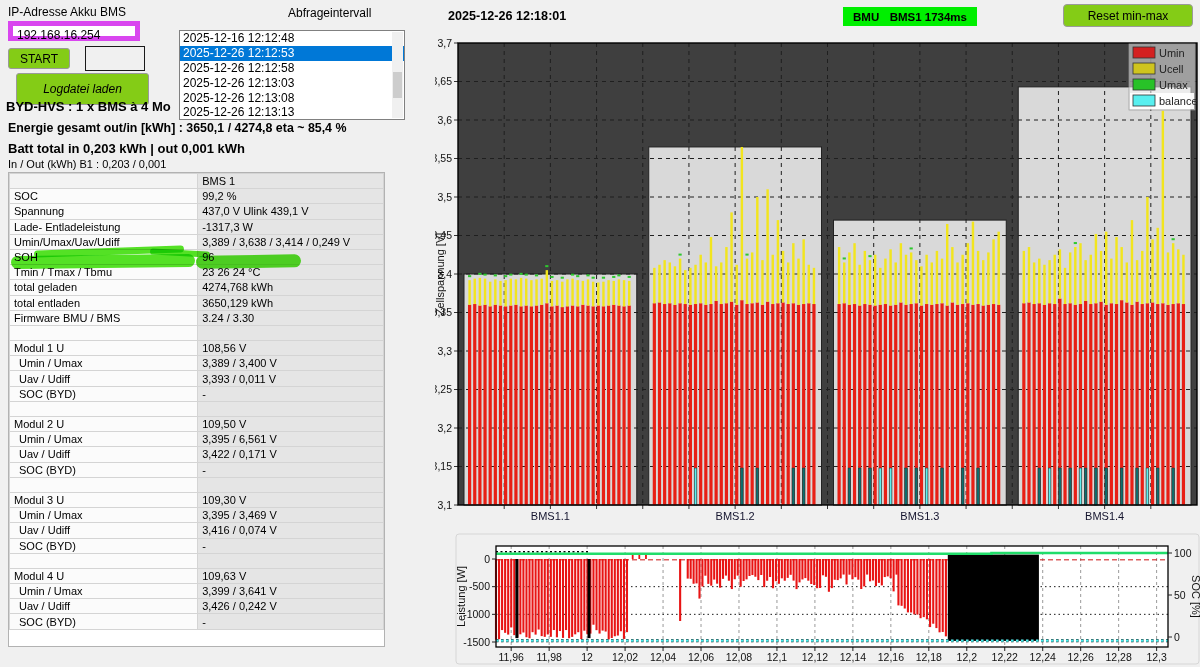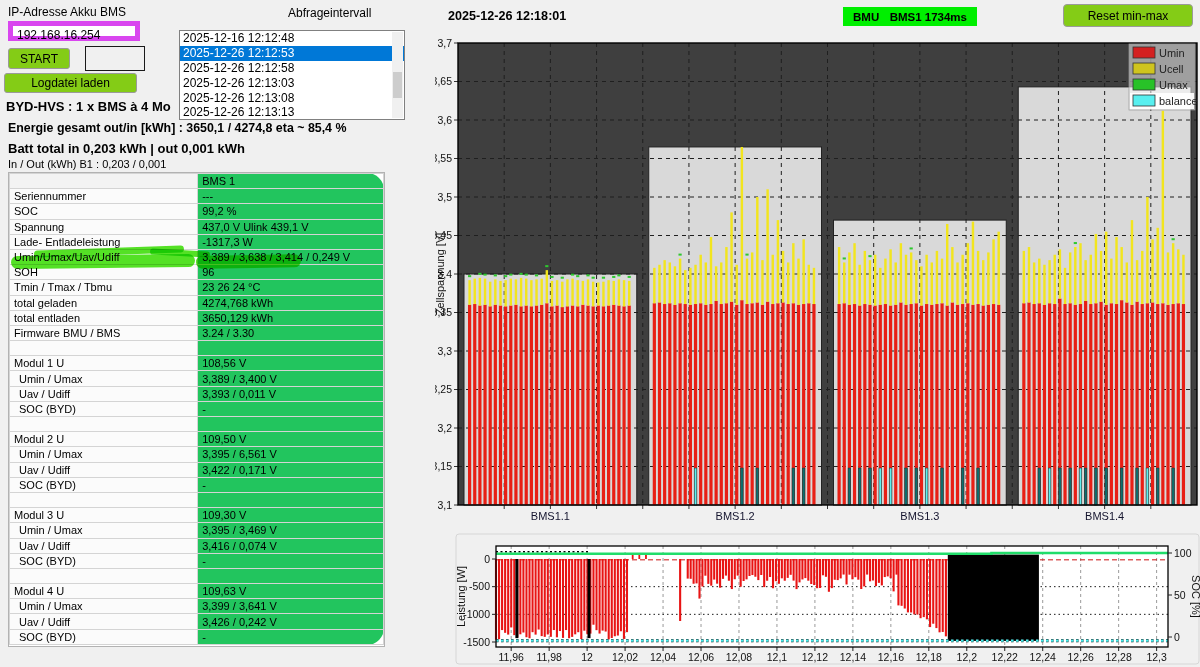--- a/index.html
+++ b/index.html
@@ -12,40 +12,40 @@
   .btn{background:#84cc16;border:1px solid #9a9a9a;border-radius:3px;font-size:12px;
        display:flex;align-items:center;justify-content:center;box-sizing:border-box;cursor:default;}
   .emptybox{background:#f0f0f0;border:1.5px solid #1a1a1a;box-sizing:border-box;}
   
   .listbox{background:#fff;border:1px solid #808080;box-sizing:border-box;overflow:hidden;}
   .listitem{font-size:12px;height:14.9px;line-height:14.9px;padding-left:3px;white-space:nowrap;}
   .listitem.sel{background:#0078d7;color:#fff;}
   .scrolltrack{position:absolute;right:1px;top:1px;bottom:1px;width:11px;background:#f0f0f0;}
   .scrollthumb{position:absolute;left:1px;width:9px;background:#cdcdcd;}
   
-  table.bms{border-collapse:collapse;table-layout:fixed;background:#22c55e;border-radius:17px;}
+  table.bms{border-collapse:collapse;table-layout:fixed;background:#e5e5e5;}
   table.bms td{border:1px solid #d4d4d4;font-size:11px;height:14.2px;padding:0 0 0 4px;
                white-space:nowrap;overflow:hidden;}
   table.bms td.c0{width:181px;background:#fbfbfb;}
   table.bms td.c1{width:182px;}
   .tblwrap{border:1px solid #b2b2b2;background:#fff;}
   .marker{position:absolute;background:#46e312;mix-blend-mode:multiply;opacity:0.92;border-radius:7px;}
   
   .badge{background:#00ef00;display:flex;align-items:center;font-size:11.5px;font-weight:bold;
          justify-content:space-between;padding:0 10px;box-sizing:border-box;}
   svg text{font-family:"Liberation Sans","DejaVu Sans",sans-serif;}
 </style>
 </head>
 <body>
 
 <div class="abs lbl" style="left:8px;top:5px;">IP-Adresse Akku BMS</div>
 <div class="abs inputbox" style="left:8px;top:21px;width:132px;height:20px;line-height:16px;">192.168.16.254</div>
 <div class="abs btn" style="left:8px;top:48px;width:62px;height:21px;">START</div>
 <div class="abs emptybox" style="left:85px;top:46px;width:60px;height:25px;"></div>
-<div class="abs btn" style="left:4px;top:73px;width:133px;height:20px;">Logdatei laden</div>
+<div class="abs btn" style="left:16px;top:73px;width:133px;height:32px;font-style:italic;">Logdatei laden</div>
 <div class="abs bold" style="left:6px;top:99px;font-size:13px;">BYD-HVS : 1 x BMS à 4 Mo</div>
 <div class="abs bold" style="left:8px;top:121px;font-size:12.4px;">Energie gesamt out/in [kWh] : 3650,1 / 4274,8  eta ~ 85,4 %</div>
 <div class="abs bold" style="left:8px;top:141px;font-size:13px;">Batt total in 0,203 kWh | out 0,001 kWh</div>
 <div class="abs" style="left:8px;top:158px;font-size:11px;">In / Out (kWh)  B1 : 0,203 / 0,001</div>
 
 <div class="abs lbl" style="left:288px;top:6px;">Abfrageintervall</div>
 <div class="abs listbox" style="left:179px;top:30px;width:226px;height:90px;" id="interval-list">
   <div class="listitem">2025-12-16 12:12:48</div>
     <div class="listitem sel">2025-12-26 12:12:53</div>
     <div class="listitem">2025-12-26 12:12:58</div>
@@ -56,24 +56,20 @@
     <div class="scrollthumb" style="top:40px;height:26px;"></div>
   </div>
 </div>
 
 <div class="abs tblwrap" style="left:8px;top:172px;width:375px;height:473px;" id="tbl-holder">
     <table class="bms">
       <tbody>
         <tr>
           <td class="c0" style="background: rgb(243, 243, 243);"></td>
           <td class="c1">BMS 1</td>
-        </tr>
-        <tr>
-          <td class="c0">Seriennummer</td>
-          <td class="c1">---</td>
         </tr>
         <tr>
           <td class="c0">SOC</td>
           <td class="c1">99,2 %</td>
         </tr>
         <tr>
           <td class="c0">Spannung</td>
           <td class="c1">437,0 V     Ulink 439,1 V</td>
         </tr>
         <tr>

